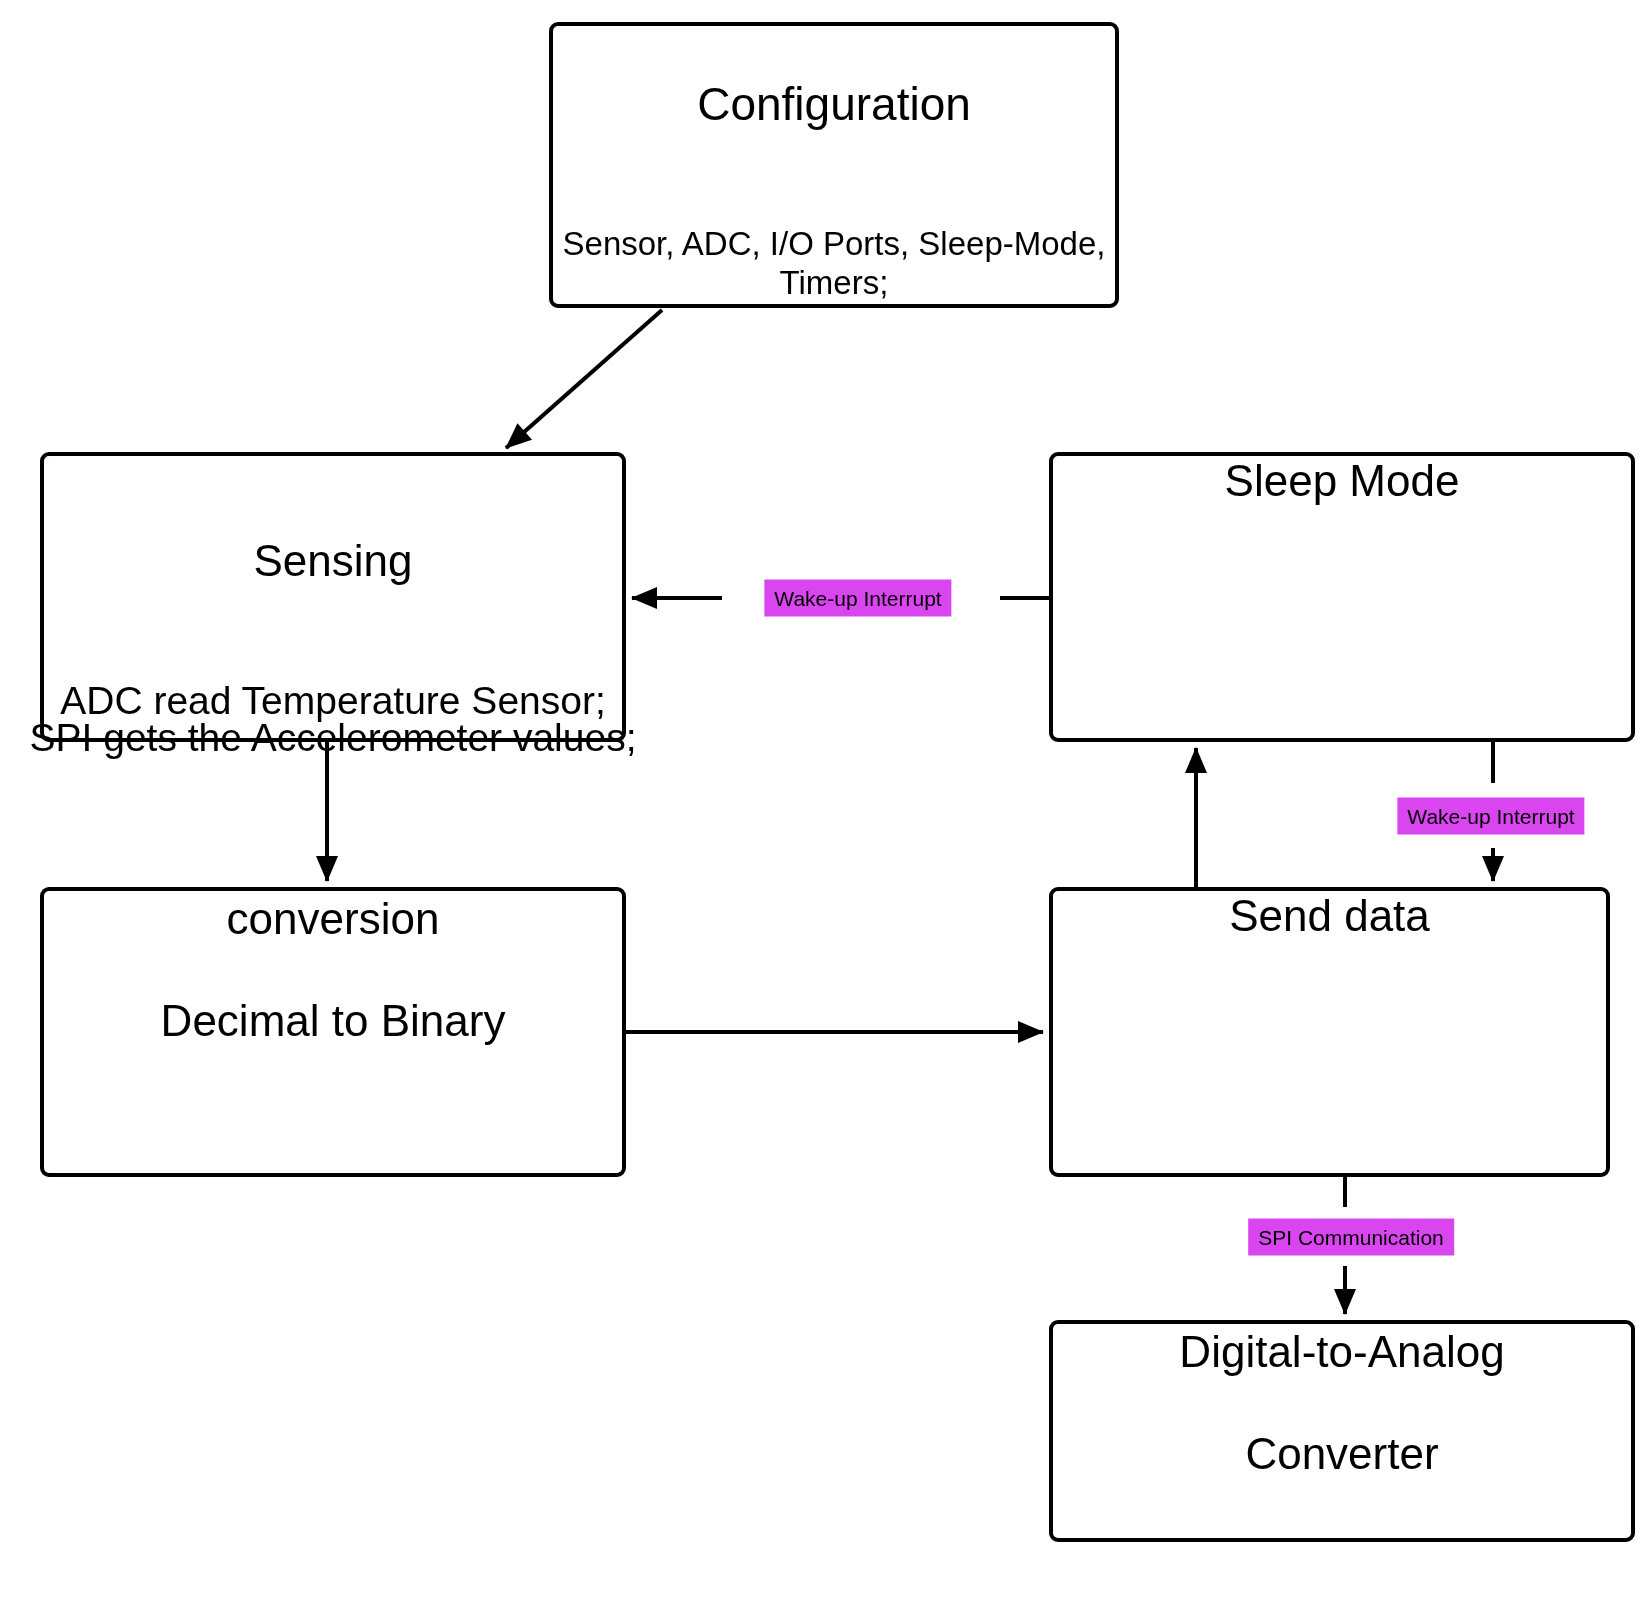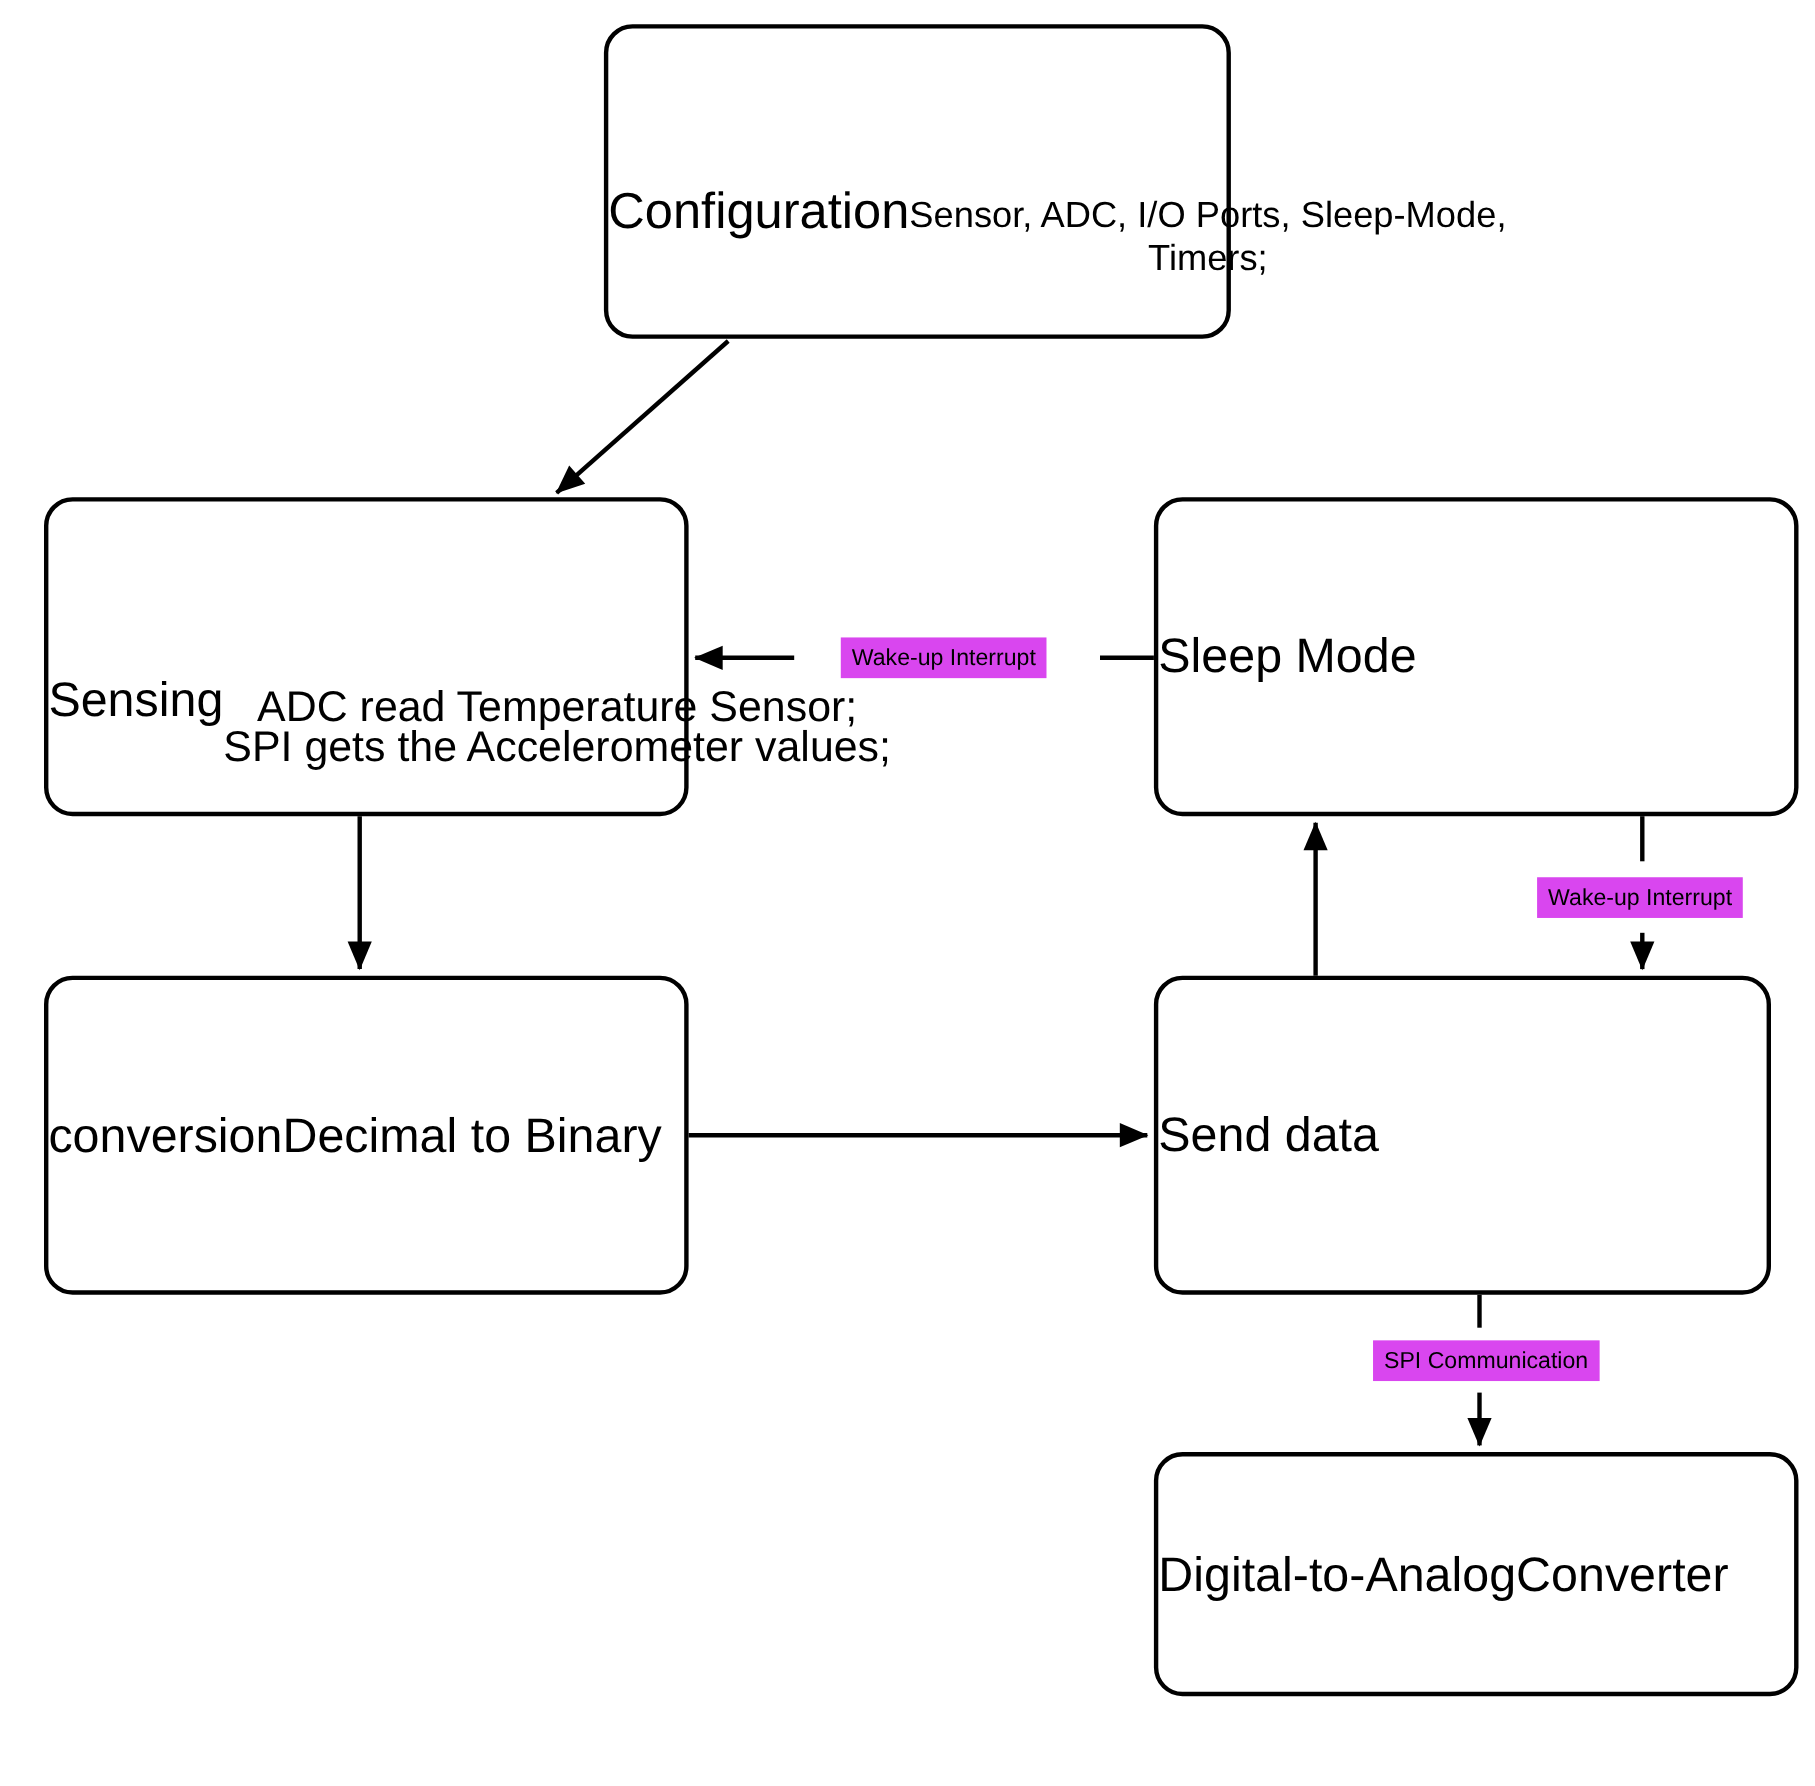--- a/index.html
+++ b/index.html
@@ -20,25 +20,27 @@
     position: absolute;
     left: 0;
     top: 0;
     width: 1650px;
     height: 1624px;
   }
   .node {
     position: absolute;
     box-sizing: border-box;
     border: 4px solid #000000;
-    border-radius: 26px;
+    border-radius: 9px;
     background: #ffffff;
     display: flex;
+    flex-direction: column;
     align-items: center;
     text-align: center;
+    gap: 47px;
   }
   .node.centered {
   }
   .node-title {
     font-size: 44px;
     line-height: 1.15;
     font-weight: 400;
     white-space: nowrap;
   }
   .node-title-line {

